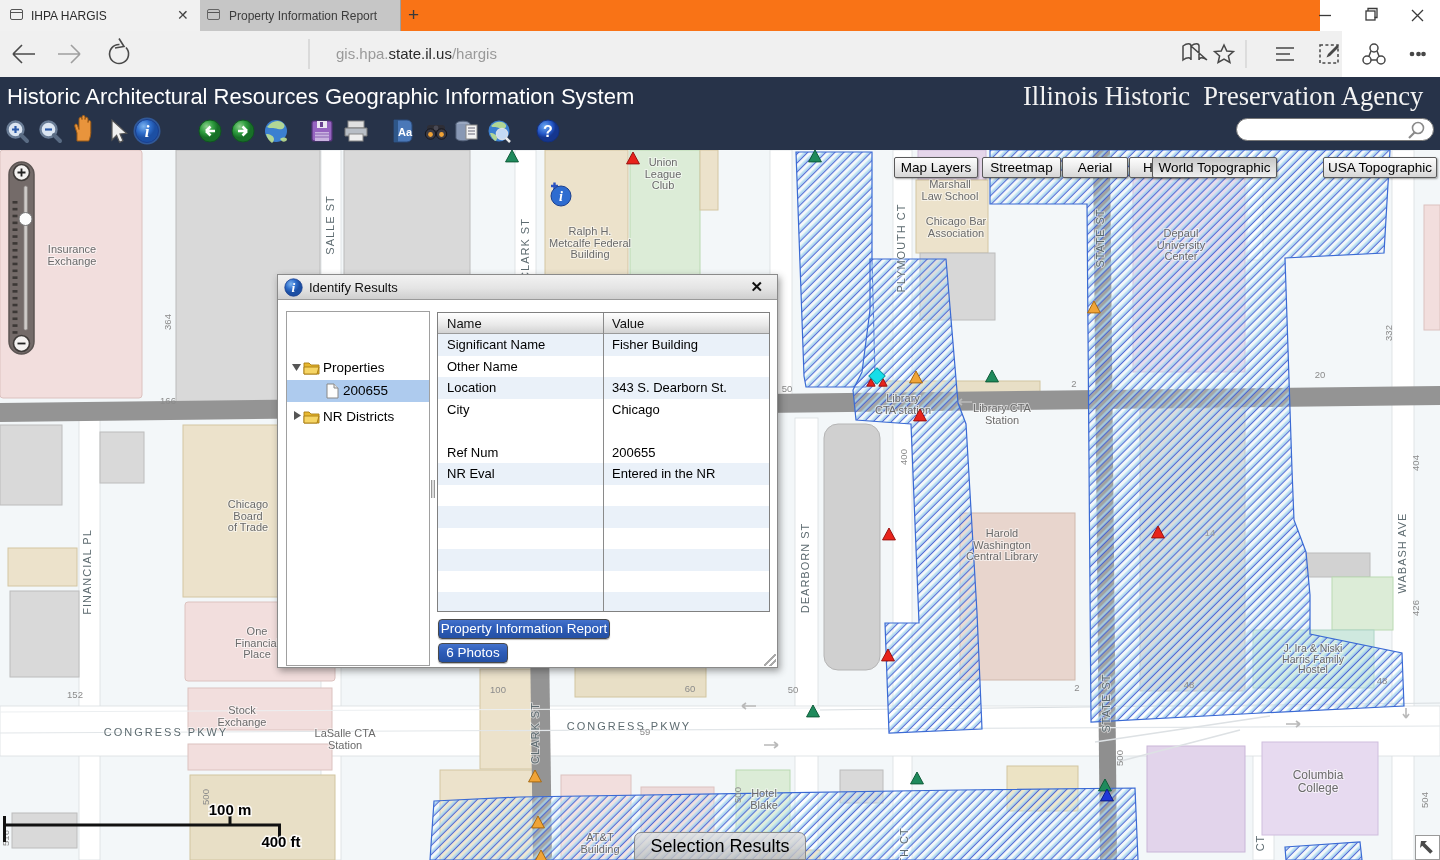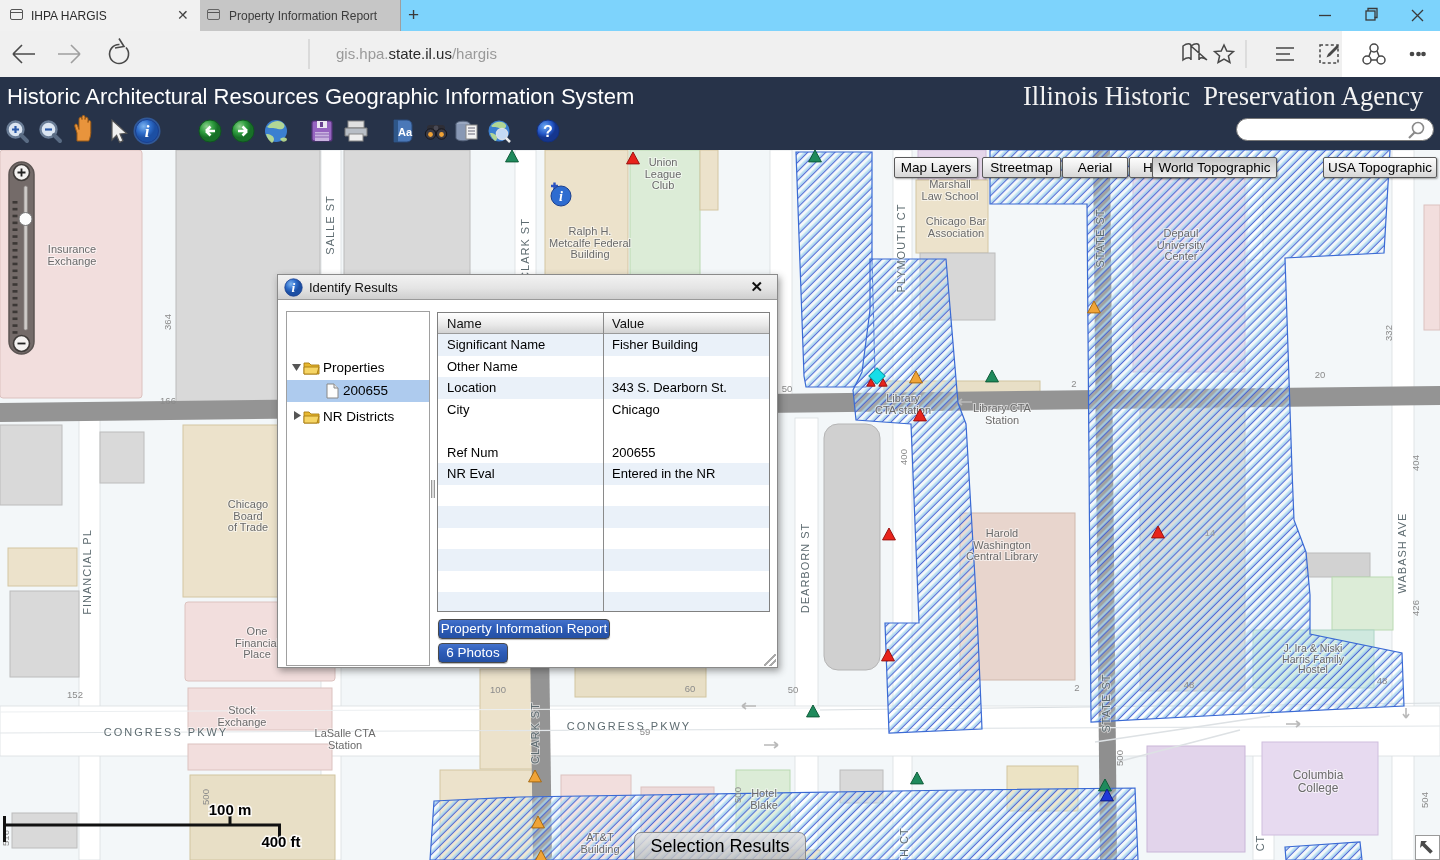--- a/index.html
+++ b/index.html
@@ -1,21 +1,21 @@
 <!DOCTYPE html>
 <html><head>
 <meta charset="utf-8">
 <style>
 html,body{margin:0;padding:0;width:1440px;height:860px;overflow:hidden;
  font-family:"Liberation Sans",sans-serif;}
 *{box-sizing:border-box;}
 .abs{position:absolute;}
 #page{position:relative;width:1440px;height:860px;background:#fff;}
 
-#tabbar{position:absolute;left:0;top:0;width:1440px;height:31px;background:#7dd3fc;}
+#tabbar{position:absolute;left:0;top:0;width:1320px;height:31px;background:#f97316;}
 #tab1{position:absolute;left:0;top:0;width:200px;height:31px;background:#f1f1f1;color:#2b2b2b;font-size:12px;}
 #tab2{position:absolute;left:200px;top:0;width:201px;height:31px;background:#c6c6c6;color:#3c3c3c;font-size:12px;border-right:1px solid #9e9e9e;}
 .tabtxt{position:absolute;top:9px;white-space:nowrap;}
 .tabicon{position:absolute;top:9px;width:13px;height:11px;border:1.4px solid #555;border-radius:2px;}
 .tabicon::after{content:"";position:absolute;left:0;right:0;top:2px;border-top:1.4px solid #555;}
 #addr{position:absolute;left:0;top:31px;width:1342px;height:46px;background:#f0f0f0;padding-left:48px;}
 #urltxt{position:absolute;left:336px;top:14px;font-size:15px;color:#9a9a9a;}
 #urltxt b{color:#2b2b2b;font-weight:normal;}
 
 #hdr{position:absolute;left:0;top:77px;width:1440px;height:73px;background:#273349;}

